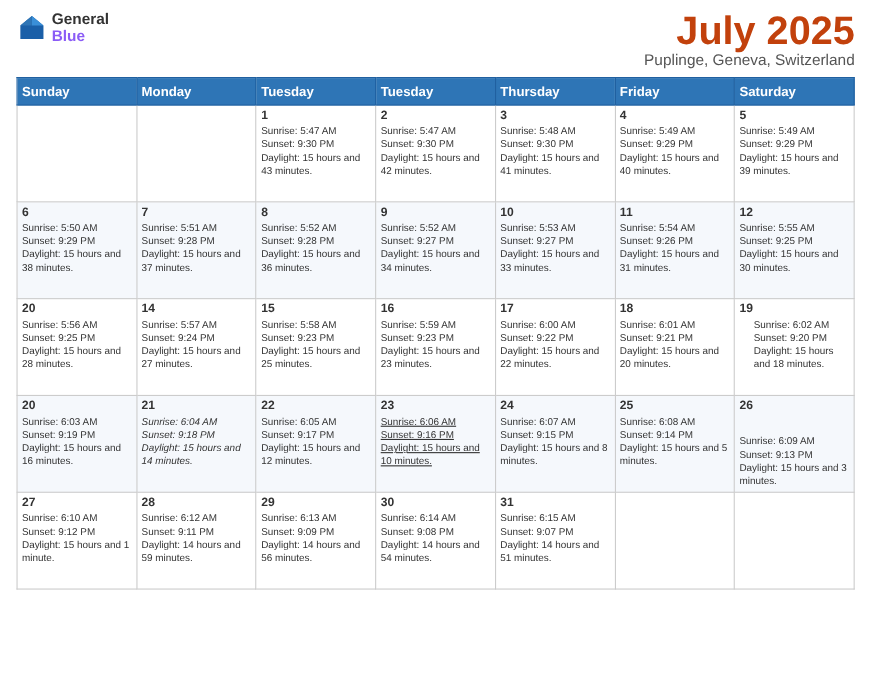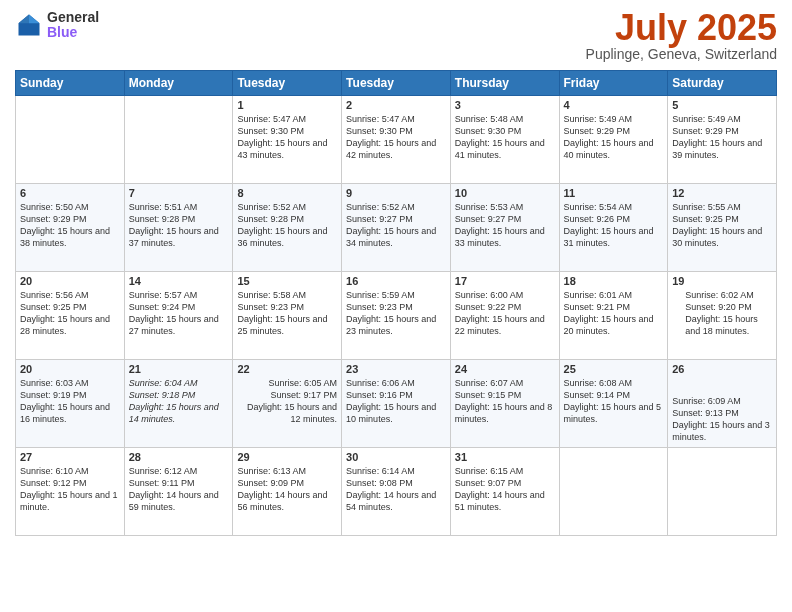--- a/index.html
+++ b/index.html
@@ -275,27 +275,27 @@
 Daylight: 15 hours and 16 minutes.</div>
           </td>
           <td>
             <span class="day-number">21</span>
             <div class="day-info" style="white-space: pre-line; font-style: italic;">Sunrise: 6:04 AM
 Sunset: 9:18 PM
 Daylight: 15 hours and 14 minutes.</div>
           </td>
           <td>
             <span class="day-number">22</span>
-            <div class="day-info" style="white-space: pre-line; text-align: right;">Sunrise: 6:05 AM
+            <div class="day-info" style="white-space: pre-line;">Sunrise: 6:05 AM
 Sunset: 9:17 PM
 Daylight: 15 hours and 12 minutes.</div>
           </td>
           <td>
             <span class="day-number">23</span>
-            <div class="day-info" style="white-space: pre-line;">Sunrise: 6:06 AM
+            <div class="day-info" style="white-space: pre-line; text-decoration: underline;">Sunrise: 6:06 AM
 Sunset: 9:16 PM
 Daylight: 15 hours and 10 minutes.</div>
           </td>
           <td>
             <span class="day-number">24</span>
             <div class="day-info" style="white-space: pre-line;">Sunrise: 6:07 AM
 Sunset: 9:15 PM
 Daylight: 15 hours and 8 minutes.</div>
           </td>
           <td>

